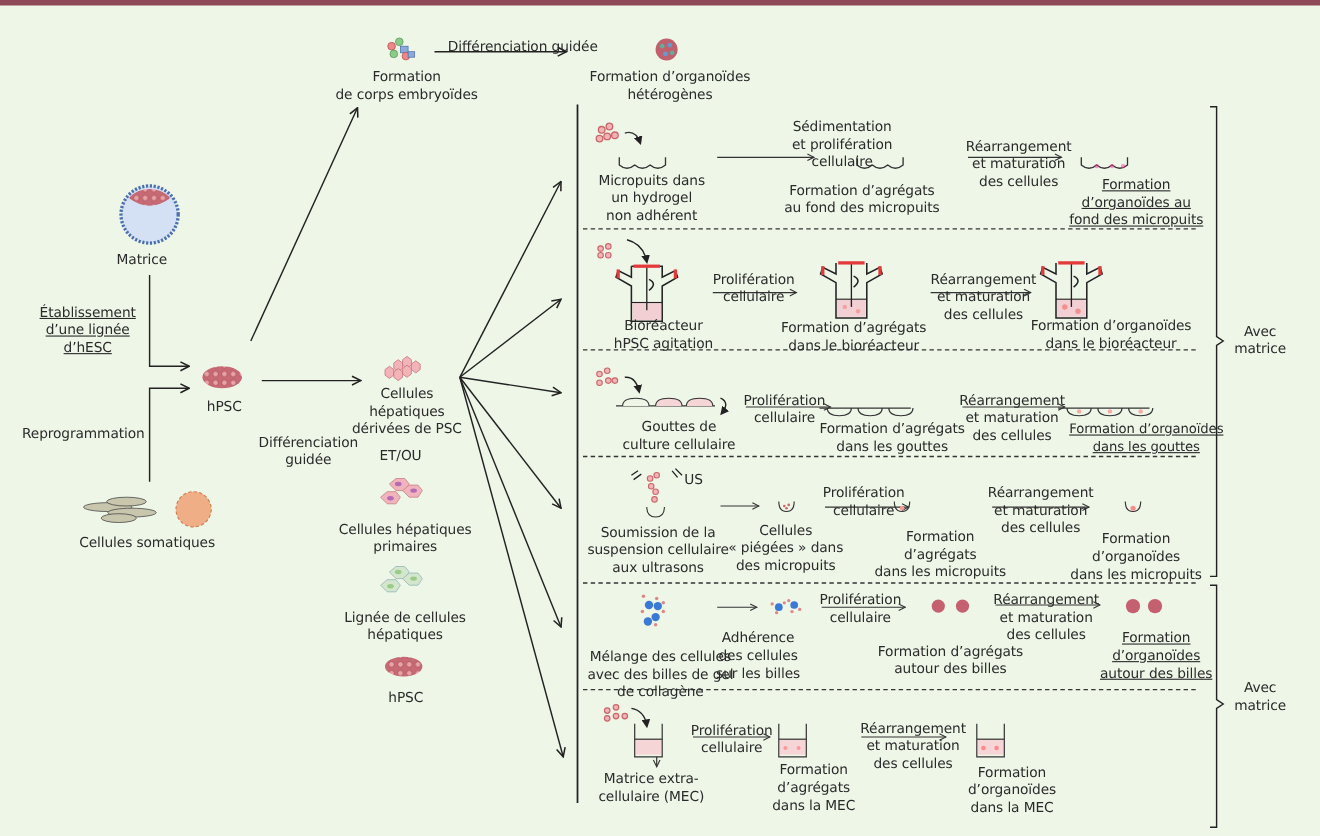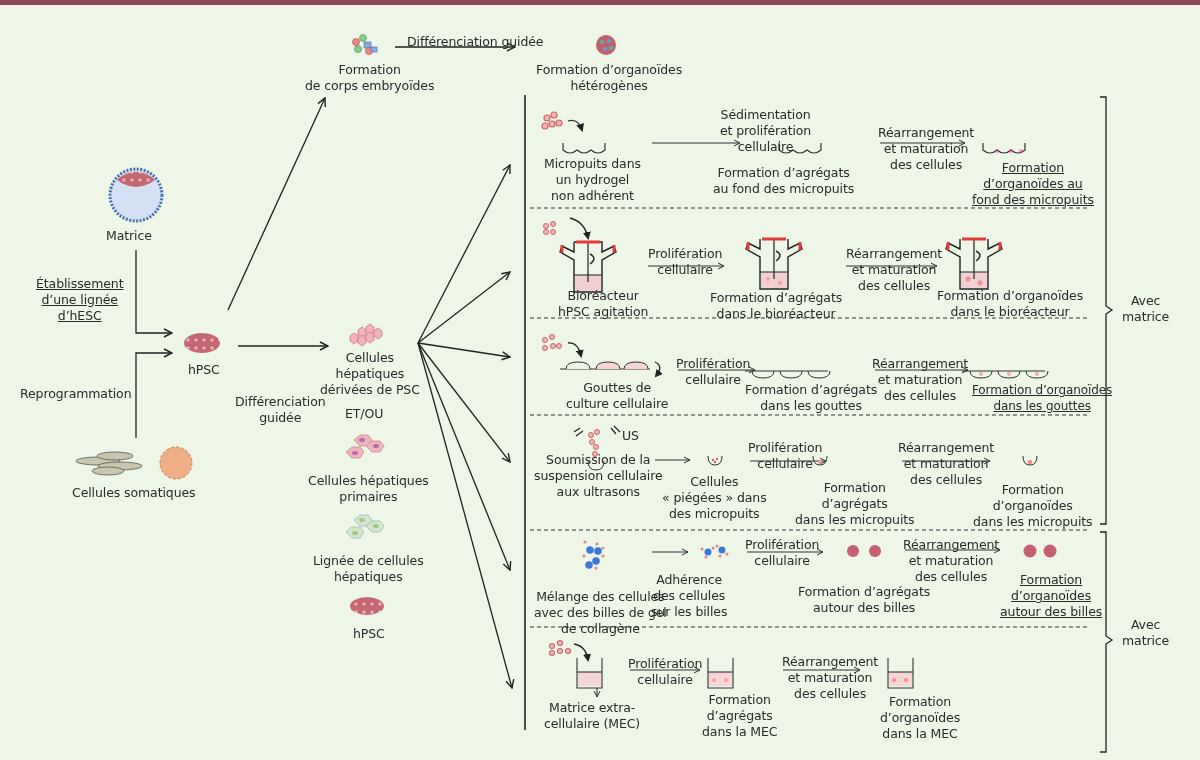--- a/index.html
+++ b/index.html
@@ -363,21 +363,21 @@
 cellulaire</div>
 <div class="lbl" style="left:745px;top:382px;">Formation d’agrégats
 dans les gouttes</div>
 <div class="lbl" style="left:872px;top:356px;">Réarrangement
 et maturation
 des cellules</div>
 <div class="lbl ul" style="left:972px;top:382px;font-size:12px;">Formation d’organoïdes
 dans les gouttes</div>
 
 <div class="lbl" style="left:622px;top:428px;">US</div>
-<div class="lbl" style="left:534px;top:452px;">Soumission de la
+<div class="lbl" style="left:534px;top:476px;">Soumission de la
 suspension cellulaire
 aux ultrasons</div>
 <div class="lbl" style="left:662px;top:474px;">Cellules
 « piégées » dans
 des micropuits</div>
 <div class="lbl" style="left:748px;top:440px;">Prolifération
 cellulaire</div>
 <div class="lbl" style="left:795px;top:480px;">Formation
 d’agrégats
 dans les micropuits</div>

